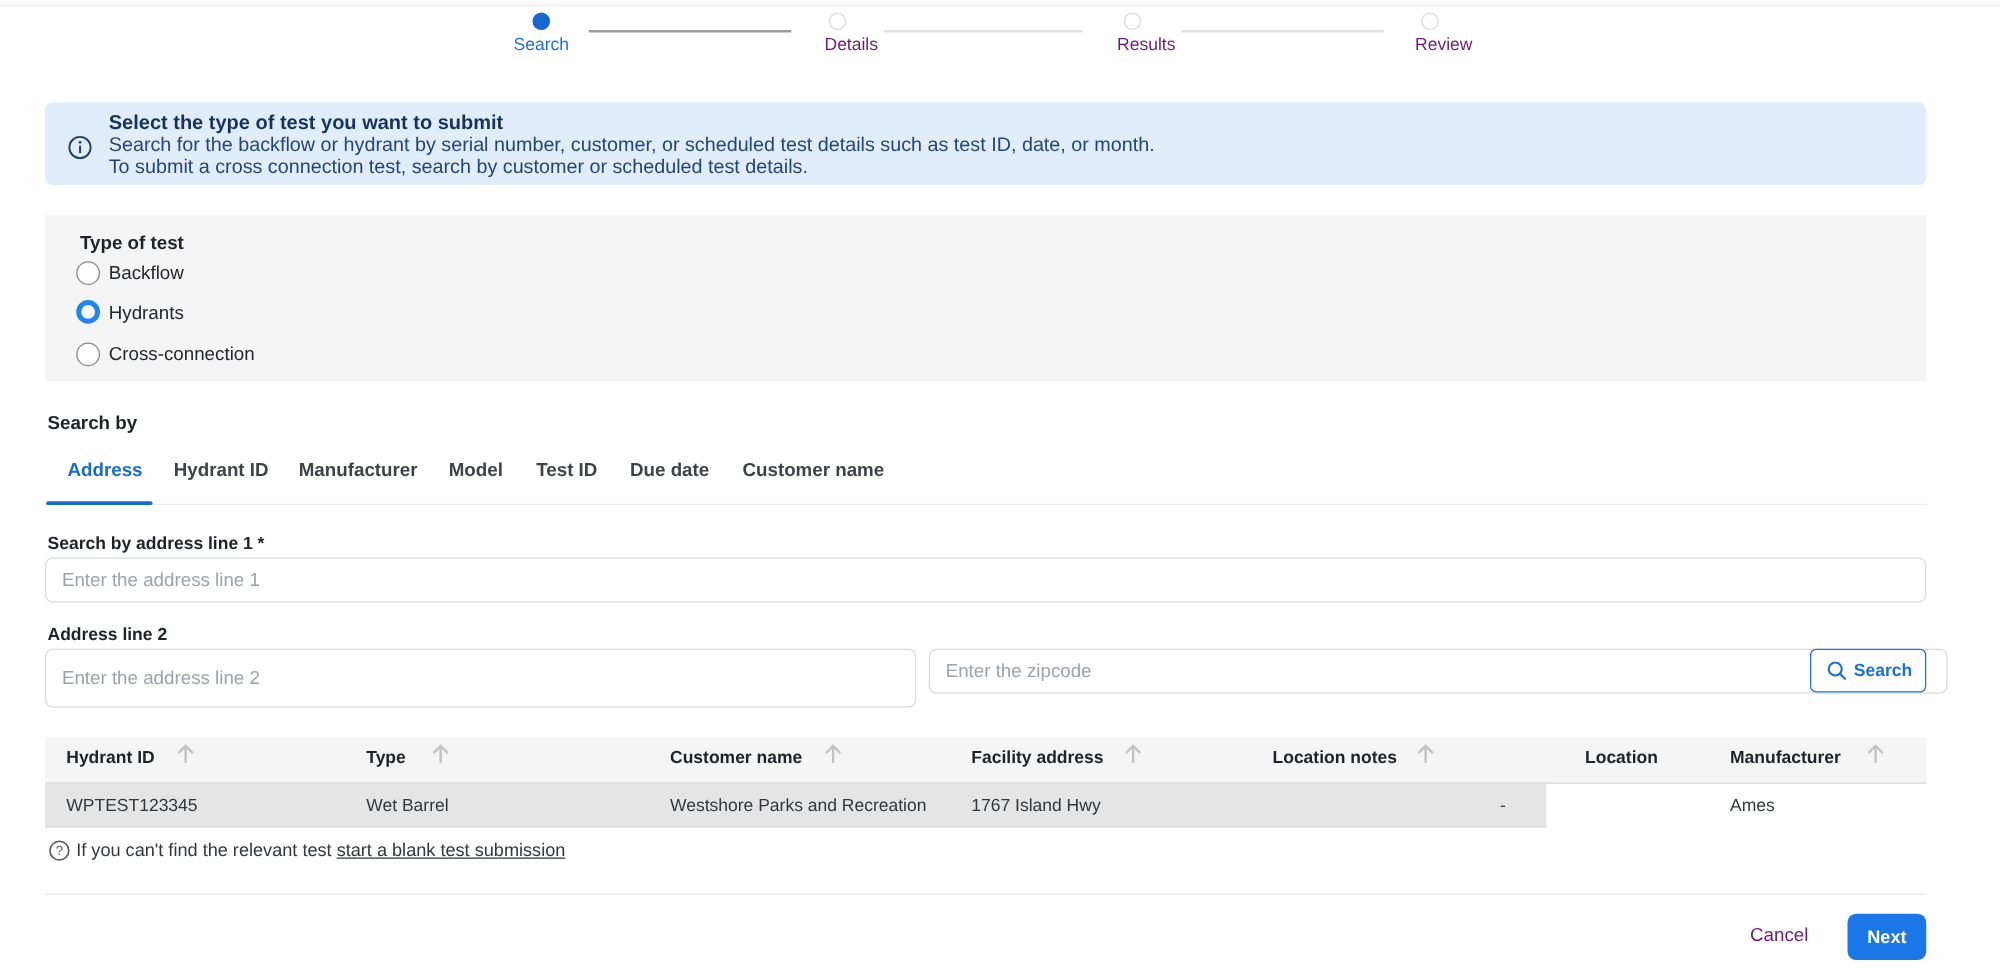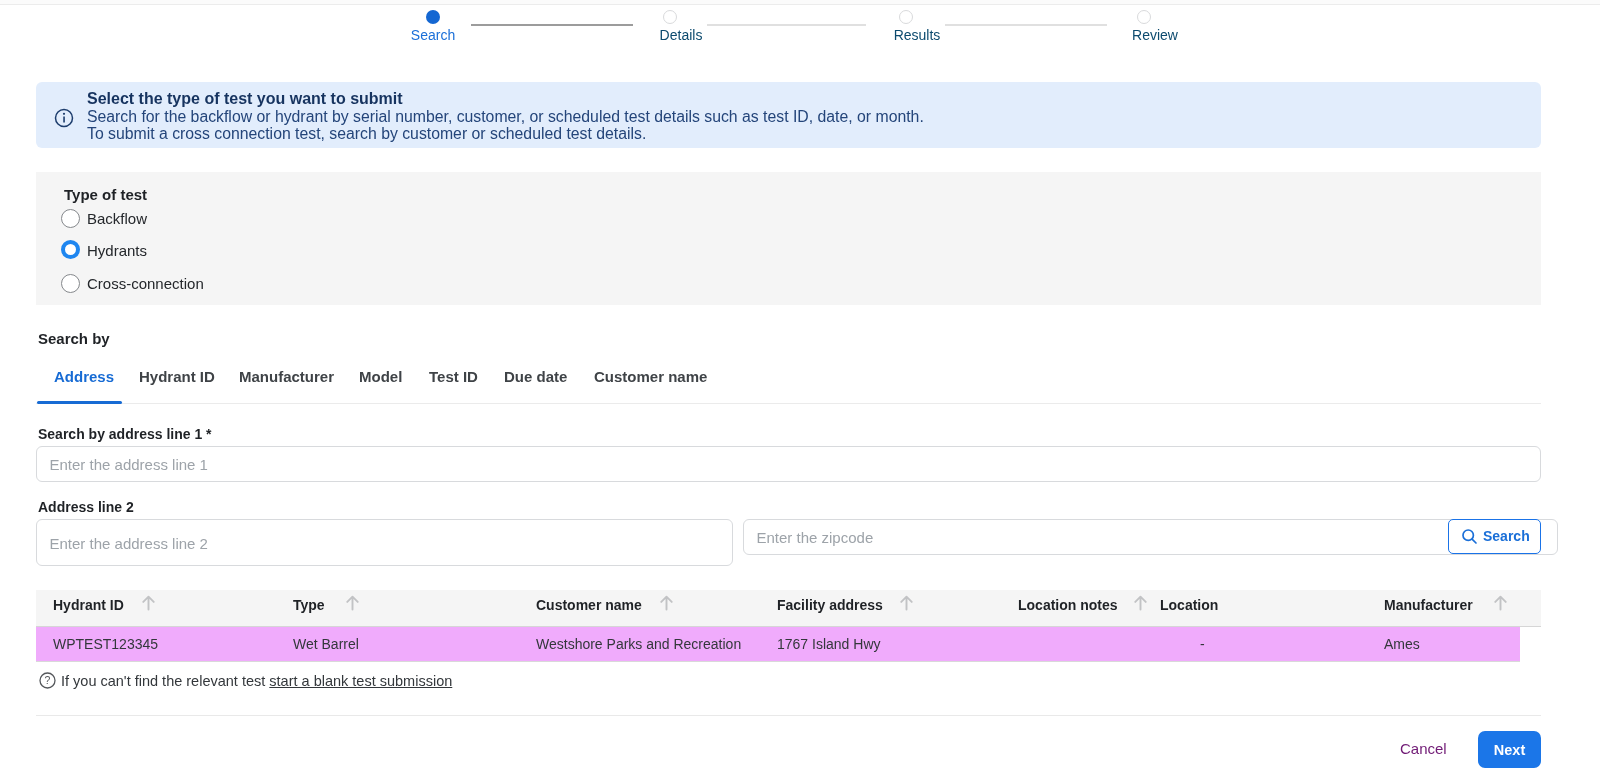--- a/index.html
+++ b/index.html
@@ -9,21 +9,21 @@
 
   
   #topstrip { left:0; top:0; width:1600px; height:5px; background:#fbfbfb; border-bottom:1px solid #ececec; }
 
   
   .step-circle { width:14px; height:14px; border-radius:50%; }
   .step-circle.active { background:#1467d2; }
   .step-circle.idle { background:#fff; border:1.5px solid #d9dadc; }
   .step-label { font-size:14px; white-space:nowrap; transform:translateX(-50%); }
   .step-label.active { color:#1a6fd8; }
-  .step-label.idle { color:#0c4a6e;padding-left:22px; }
+  .step-label.idle { color:#701a75;padding-left:22px; }
   .step-line { height:2px; }
 
   
   #banner { left:36px; top:82px; width:1505px; height:66px; background:#e2edfc; border-radius:6px; }
   #banner .title { position:absolute; left:51px; top:8px; font-weight:bold; font-size:16px; color:#16335f; }
   #banner .body { position:absolute; left:51px; top:25.5px; font-size:15.8px; line-height:17.8px; color:#24457a; }
 
   
   #panel { left:36px; top:172px; width:1505px; height:133px; background:#f5f5f5; }
   #panel .lbl { position:absolute; left:28px; top:14px; font-size:15px; font-weight:bold; color:#1f2226; }
@@ -42,21 +42,21 @@
   .field-lbl { font-size:14px; font-weight:bold; color:#1f2226; }
   .input { border:1px solid #d8dadd; border-radius:6px; background:#fff; }
   .ph { position:absolute; left:12.5px; top:50%; transform:translateY(-50%); font-size:15px; color:#9da3a9; }
 
   
   #searchbtn { left:1448px; top:519px; width:93px; height:35px; border:1.5px solid #1a73e8; border-radius:5px; background:#fff; }
   #searchbtn span { position:absolute; left:34px; top:8px; font-size:14px; font-weight:bold; color:#1a6fd8; }
 
   
   #thead { left:36px; top:590px; width:1505px; height:37px; background:#f5f5f5; border-bottom:1px solid #d6d6d6; }
-  #trow { left:36px; top:627px; width:1484px; height:35px; background:#f0abfc; border-bottom:1px solid #d9d9d9; }
+  #trow { left:36px; top:627px; width:1201px; height:35px; background:#e5e5e5; border-bottom:1px solid #d9d9d9; }
   .th { position:absolute; top:7px; font-size:14px; font-weight:bold; color:#1f2226; white-space:nowrap; }
   .td { position:absolute; top:9px; font-size:14px; color:#33373b; white-space:nowrap; }
   .sort { position:absolute; top:4px; }
 
   
   #helprow { left:40px; top:673px; font-size:14.5px; color:#33373b; }
 
   
   #footline { left:36px; top:715px; width:1505px; height:1px; background:#e9e9e9; }
   #cancel { left:1400px; top:740px; font-size:15px; color:#701a75; }
@@ -132,21 +132,21 @@
     </svg>
     <span>Search</span>
   </div>
 
   <div id="thead" class="abs">
     <div class="th" style="left:17px;">Hydrant ID</div>
     <div class="th" style="left:257px;">Type</div>
     <div class="th" style="left:500px;">Customer name</div>
     <div class="th" style="left:741px;">Facility address</div>
     <div class="th" style="left:982px;">Location notes</div>
-    <div class="th" style="left:1108px;padding-left:16px;">Location</div>
+    <div class="th" style="left:1216px;padding-left:16px;">Location</div>
     <div class="th" style="left:1348px;">Manufacturer</div>
     <svg class="sort" style="left:106px;" width="13" height="18" viewBox="0 0 13 18">
         <path d="M6.5 15.6 L6.5 2.7 M1.3 7.9 L6.5 2.7 L11.7 7.9" fill="none" stroke="#c2c3c5" stroke-width="1.9" stroke-linecap="round" stroke-linejoin="round"></path>
       </svg>
     <svg class="sort" style="left:310px;" width="13" height="18" viewBox="0 0 13 18">
         <path d="M6.5 15.6 L6.5 2.7 M1.3 7.9 L6.5 2.7 L11.7 7.9" fill="none" stroke="#c2c3c5" stroke-width="1.9" stroke-linecap="round" stroke-linejoin="round"></path>
       </svg>
     <svg class="sort" style="left:624px;" width="13" height="18" viewBox="0 0 13 18">
         <path d="M6.5 15.6 L6.5 2.7 M1.3 7.9 L6.5 2.7 L11.7 7.9" fill="none" stroke="#c2c3c5" stroke-width="1.9" stroke-linecap="round" stroke-linejoin="round"></path>
       </svg>

